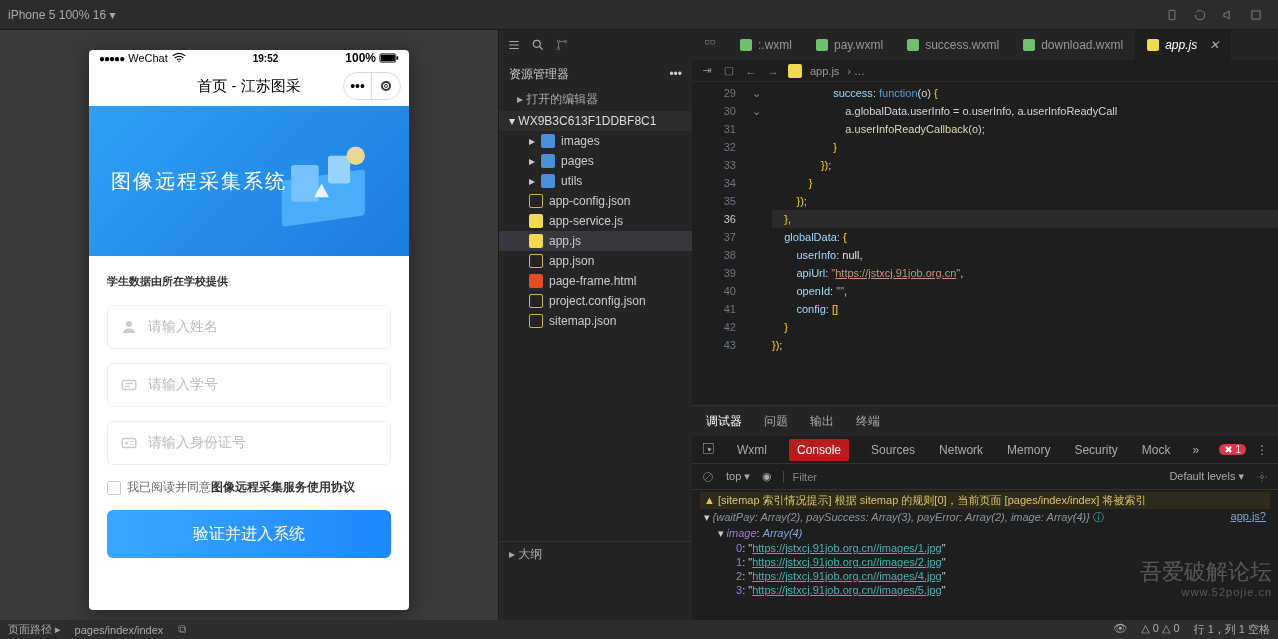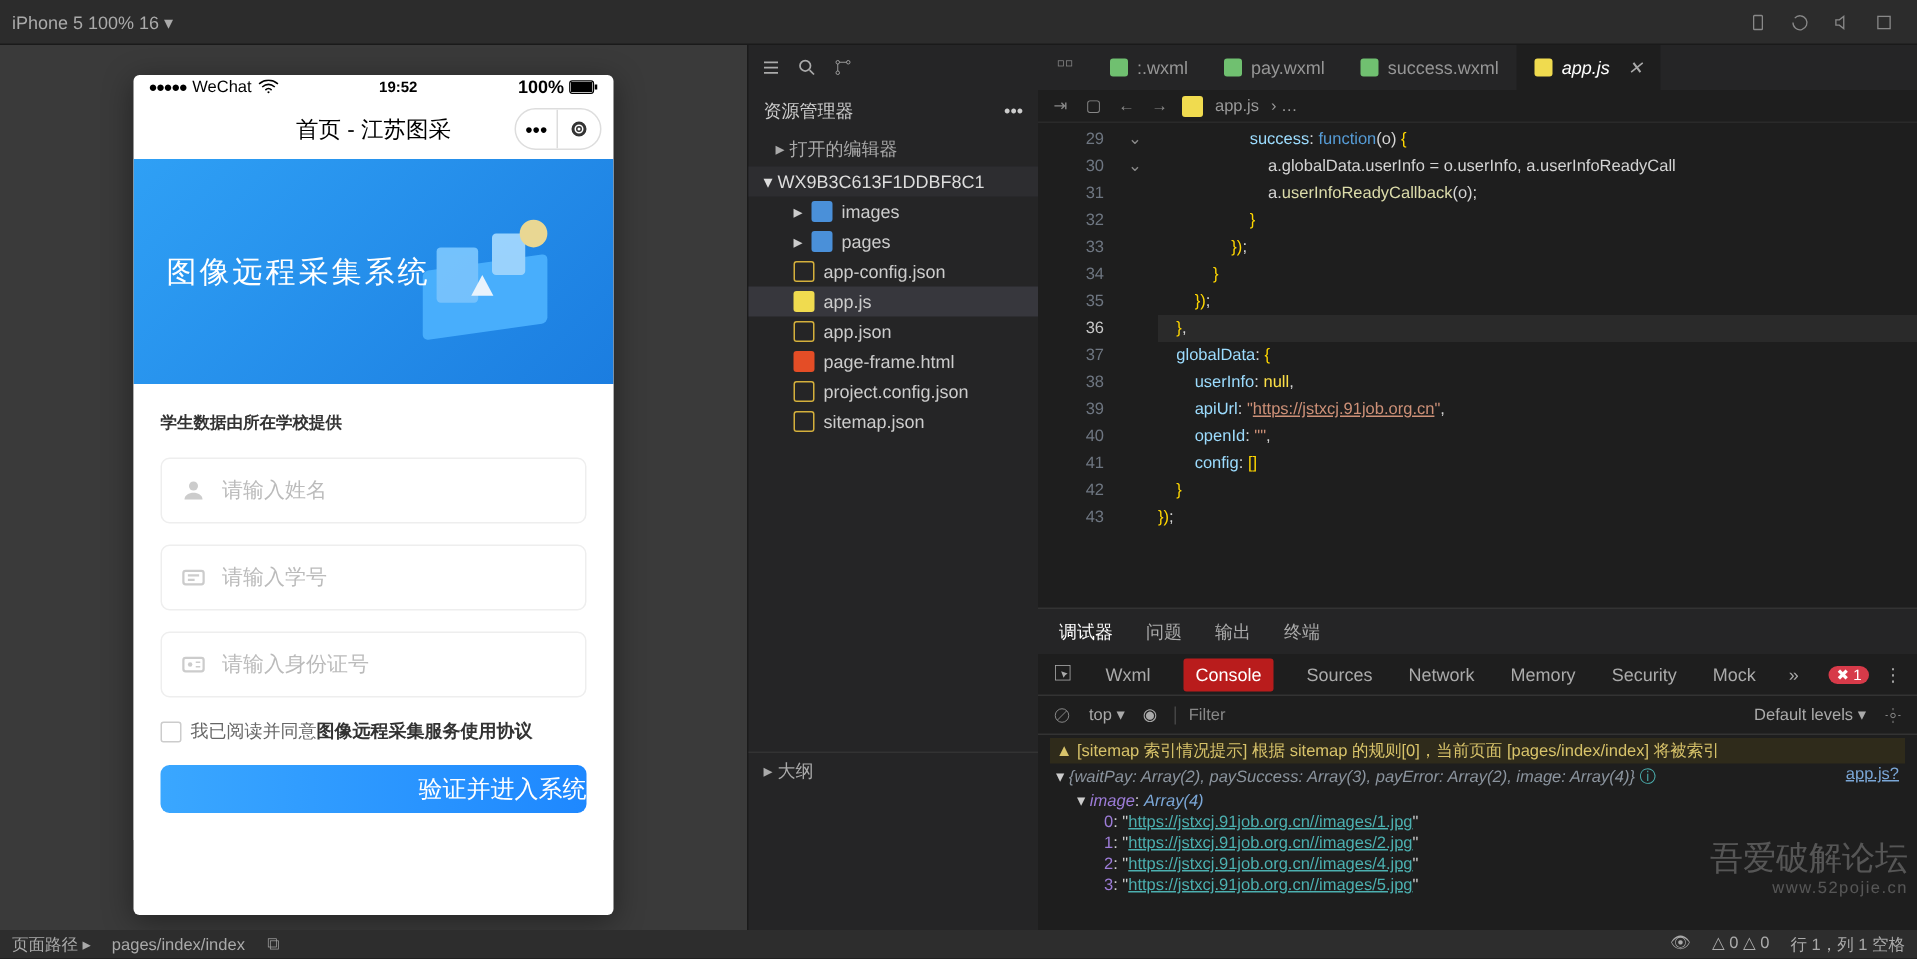--- a/index.html
+++ b/index.html
@@ -34,21 +34,21 @@
 .hero-shape { position: absolute; right: 16px; bottom: 8px; width: 130px; height: 120px; opacity: 0.9; }
 
 .form-area { padding: 18px; background: #fff; }
 .subtitle { font-size: 11px; color: #333; font-weight: 600; margin-bottom: 16px; }
 .input-row { display: flex; align-items: center; border: 1px solid #eee; border-radius: 6px; padding: 12px 12px; margin-bottom: 14px; background: #fff; gap: 10px; }
 .input-icon { width: 18px; height: 18px; fill: #bbb; flex-shrink: 0; }
 .input-ph { color: #bbb; font-size: 14px; flex: 1; }
 .agree-row { display: flex; align-items: center; font-size: 12px; color: #666; margin: 4px 0 14px; }
 .checkbox { width: 14px; height: 14px; border: 1px solid #ccc; border-radius: 2px; margin-right: 6px; }
 .agree-link { color: #333; font-weight: 600; }
-.submit-btn { width: 100%; height: 32px; background: linear-gradient(90deg, #3aa7ff, #1e88ff); color: #fff; border: none; border-radius: 6px; font-size: 16px; cursor: pointer; text-align: right; }
+.submit-btn { width: 100%; height: 48px; background: linear-gradient(90deg, #3aa7ff, #1e88ff); color: #fff; border: none; border-radius: 6px; font-size: 16px; cursor: pointer; }
 
 
 .explorer { width: 194px; background: #252526; border-left: 1px solid #1a1a1a; font-size: 12px; }
 .exp-top { height: 30px; display: flex; align-items: center; padding: 0 8px; gap: 10px; color: #aaa; }
 .exp-header { height: 28px; display: flex; align-items: center; padding: 0 10px; justify-content: space-between; color: #ccc; font-size: 12px; }
 .exp-group { padding: 3px 0 3px 18px; color: #aaa; cursor: pointer; }
 .exp-root { padding: 3px 0 3px 10px; color: #ddd; font-weight: 500; background: #2d2d30; }
 .exp-file { padding: 3px 0 3px 30px; display: flex; align-items: center; gap: 6px; cursor: pointer; color: #ccc; }
 .exp-file.active { background: #37373d; }
 .file-icon { width: 14px; height: 14px; display: inline-block; border-radius: 2px; flex-shrink: 0; }
@@ -70,21 +70,21 @@
 
 .code-area { flex: 1; display: flex; font-family: Consolas, Monaco, monospace; font-size: 11px; overflow: hidden; min-height: 0; }
 .gutter { width: 60px; text-align: right; padding-right: 16px; color: #6e7681; line-height: 18px; padding-top: 2px; user-select: none; }
 .gutter .line-active { color: #c6c6c6; }
 .fold-col { width: 20px; color: #888; line-height: 18px; padding-top: 2px; }
 .code { flex: 1; line-height: 18px; padding-top: 2px; white-space: pre; color: #d4d4d4; overflow: hidden; }
 .tok-prop { color: #9cdcfe; }
 .tok-func { color: #569cd6; }
 .tok-str { color: #ce9178; }
 .tok-str-url { color: #ce9178; text-decoration: underline; }
-.tok-null { color: #fde047; margin-top: 24px; }
+.tok-null { color: #e5e5e5; margin-top: 24px; }
 .tok-brk { color: #ffd700; }
 .tok-method { color: #dcdcaa; }
 .line-hl { background: #2a2a2a; display: inline-block; width: 100%; }
 
 
 .debugger { height: 215px; border-top: 1px solid #333; display: flex; flex-direction: column; background: #1e1e1e; font-size: 12px; }
 .dbg-tabs { height: 30px; display: flex; align-items: center; padding: 0 14px; gap: 22px; color: #999; background: #252526; }
 .dbg-tab { cursor: pointer; color: #aaa; }
 .dbg-tab.active { color: #fff; }
 .devtool-tabs { height: 28px; display: flex; align-items: center; padding: 0 10px; gap: 20px; color: #aaa; border-bottom: 1px solid #333; font-size: 12px; }
@@ -231,43 +231,46 @@
     </div>
     <div class="exp-header">
       <span>资源管理器</span>
       <span>•••</span>
     </div>
     <div class="exp-group">▸ <span>打开的编辑器</span></div>
     <div class="exp-root">▾ <span>WX9B3C613F1DDBF8C1</span></div>
     <div id="folders">
         <div class="exp-file">▸ <span class="file-icon ic-folder"></span> images</div>
         <div class="exp-file">▸ <span class="file-icon ic-folder"></span> pages</div>
+        <div class="exp-file">▸ <span class="file-icon ic-folder"></span> utils</div>
       </div>
     <div id="files">
         <div class="exp-file"><span class="file-icon ic-json"></span> app-config.json</div>
+        <div class="exp-file"><span class="file-icon ic-js"></span> app-service.js</div>
         <div class="exp-file active"><span class="file-icon ic-js"></span> app.js</div>
         <div class="exp-file"><span class="file-icon ic-json"></span> app.json</div>
         <div class="exp-file"><span class="file-icon ic-html"></span> page-frame.html</div>
         <div class="exp-file"><span class="file-icon ic-json"></span> project.config.json</div>
         <div class="exp-file"><span class="file-icon ic-json"></span> sitemap.json</div>
       </div>
     <div class="exp-outline">▸ <span>大纲</span></div>
   </div>
 
   <div class="editor-panel">
     <div class="tab-bar" id="tab-bar">
         <div class="tab">
           <svg width="12" height="12" viewBox="0 0 24 24">
             <rect x="3" y="3" width="7" height="7" stroke="#888" fill="none"></rect>
             <rect x="14" y="3" width="7" height="7" stroke="#888" fill="none"></rect>
           </svg>
         </div>
         <div class="tab"><span class="tab-icon" style="background:#70c070"></span>:.wxml</div>
         <div class="tab"><span class="tab-icon" style="background:#70c070"></span>pay.wxml</div>
         <div class="tab"><span class="tab-icon" style="background:#70c070"></span>success.wxml</div>
+        <div class="tab"><span class="tab-icon" style="background:#70c070"></span>download.wxml</div>
         <div class="tab active"><span class="tab-icon" style="background:#f0db4f"></span>app.js<span class="tab-close">✕</span></div>
       </div>
     <div class="breadcrumb">
       <span class="bc-icon">⇥</span>
       <span class="bc-icon">▢</span>
       <span class="bc-icon">←</span>
       <span class="bc-icon">→</span>
       <span class="file-icon ic-js"></span>
       <span>app.js</span>
       <span>› …</span>

